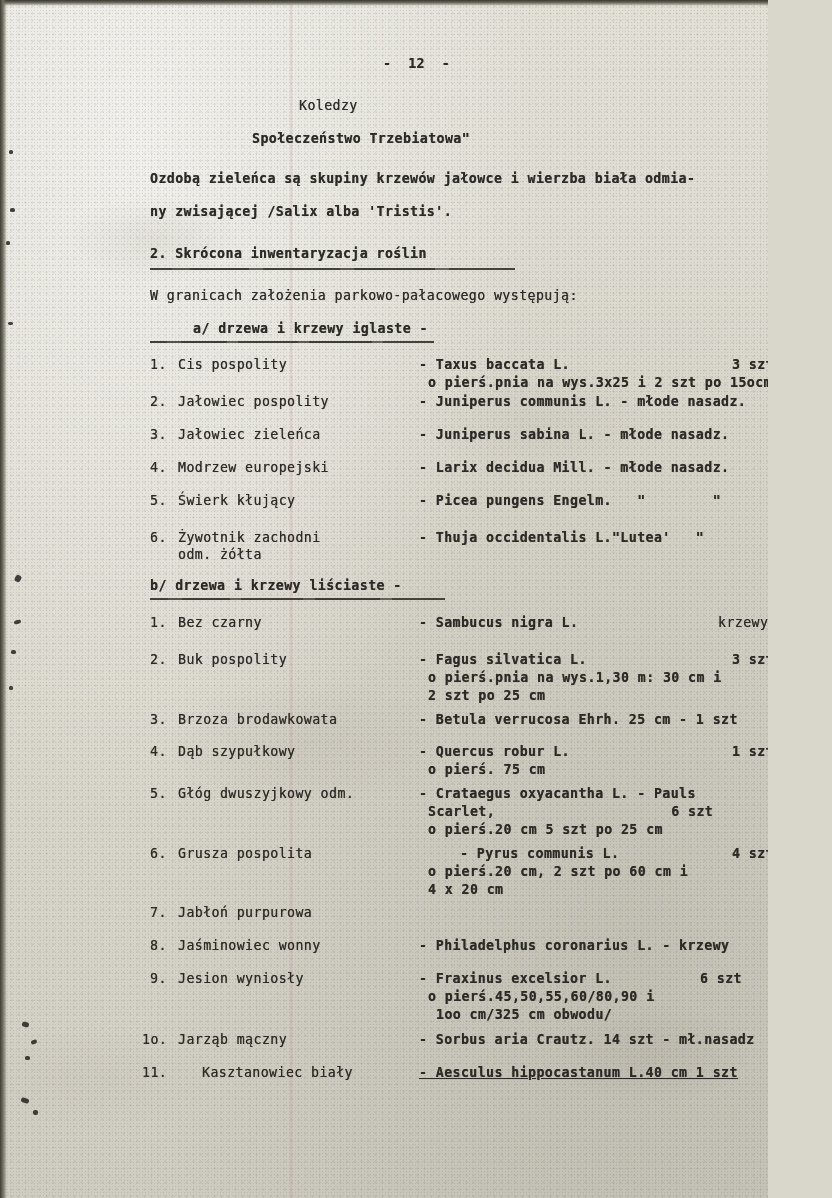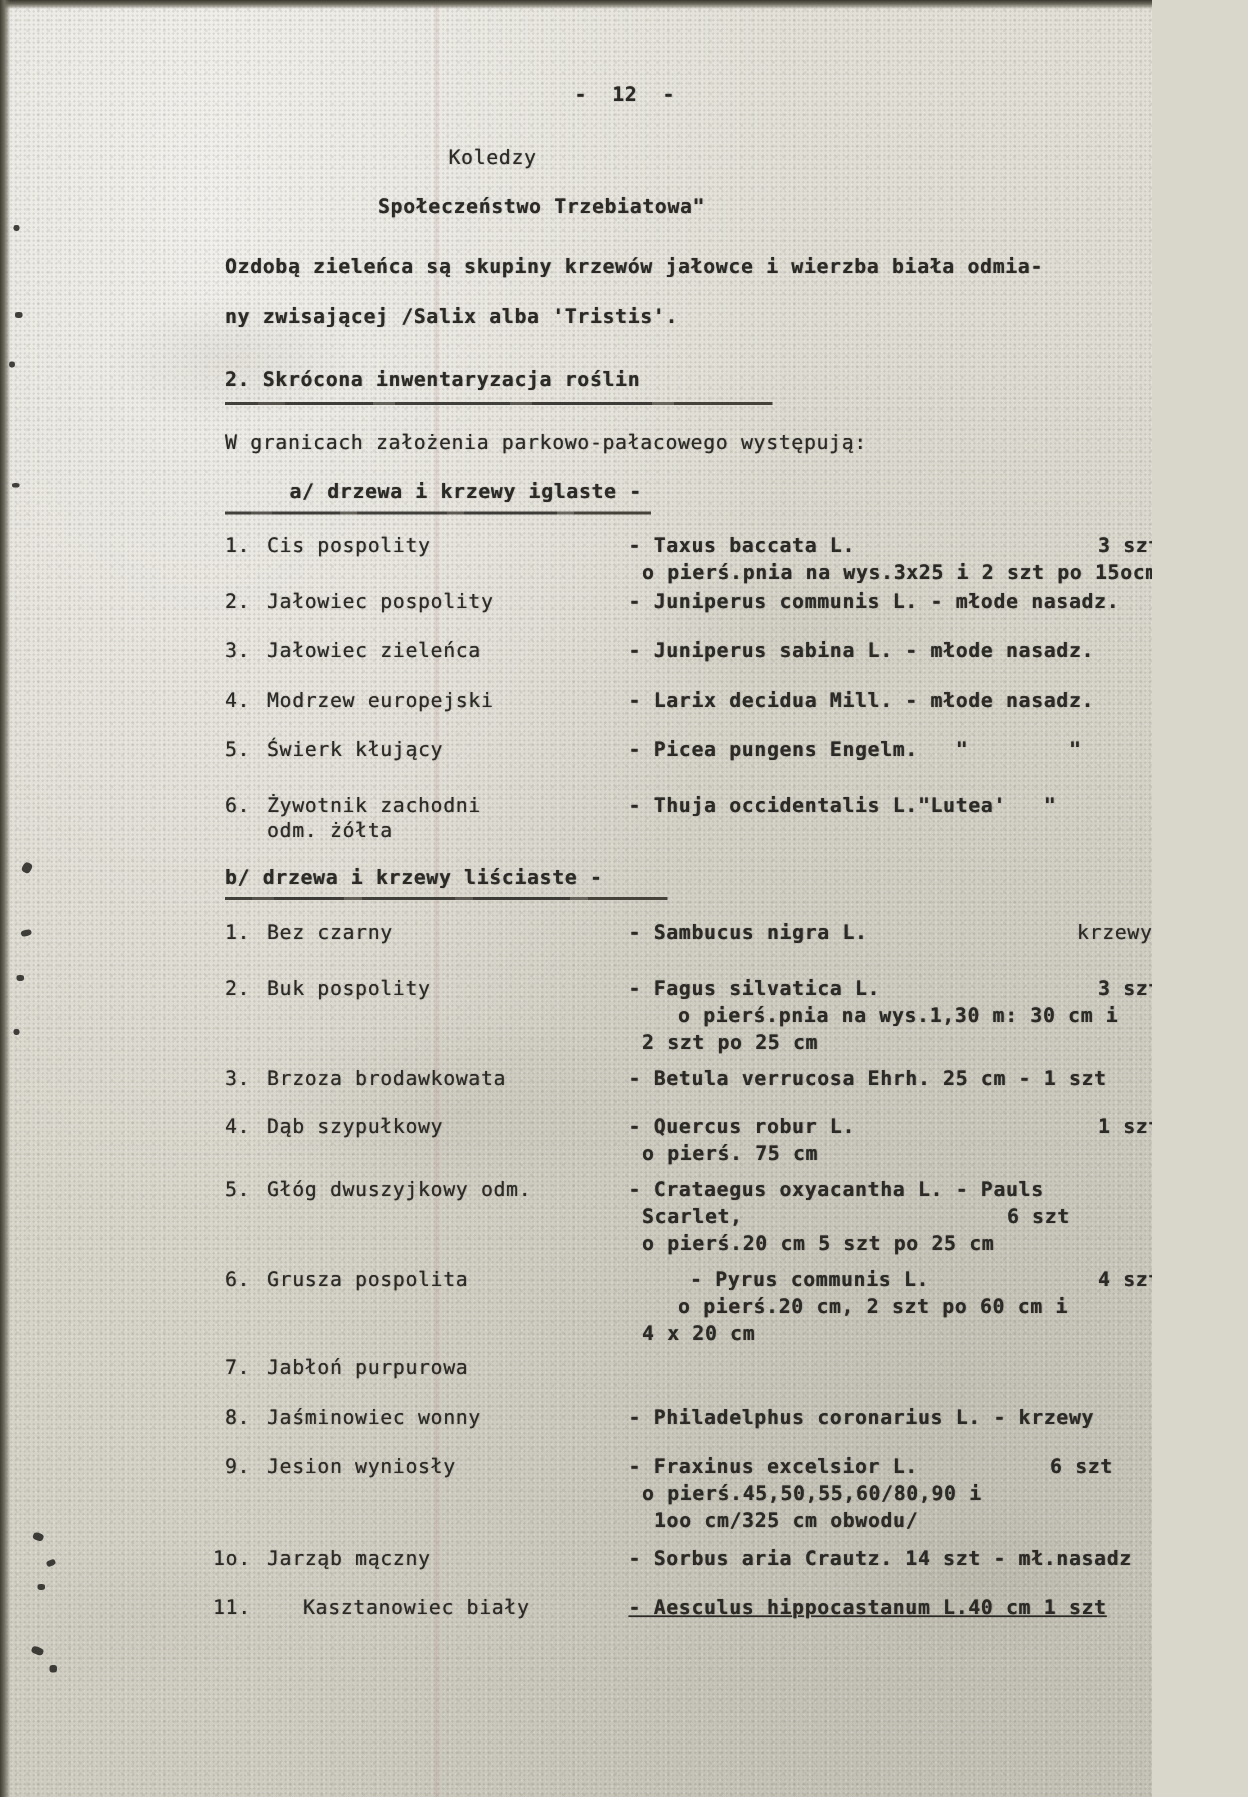--- a/index.html
+++ b/index.html
@@ -155,21 +155,21 @@
 
     <div class="ln" style="left:150px;top:615px;">1.</div>
     <div class="ln" style="left:178px;top:615px;">Bez czarny</div>
     <div class="ln b" style="left:419px;top:615px;">- Sambucus nigra L.</div>
     <div class="ln" style="left:718px;top:615px;">krzewy</div>
 
     <div class="ln" style="left:150px;top:652px;">2.</div>
     <div class="ln" style="left:178px;top:652px;">Buk pospolity</div>
     <div class="ln b" style="left:419px;top:652px;">- Fagus silvatica L.</div>
     <div class="ln b" style="left:732px;top:652px;">3 szt</div>
-    <div class="ln b" style="left:428px;top:670px;margin-left:24px;">o pierś.pnia na wys.1,30 m: 30 cm i</div>
+    <div class="ln b" style="left:428px;top:670px;">o pierś.pnia na wys.1,30 m: 30 cm i</div>
     <div class="ln b" style="left:428px;top:688px;">2 szt po 25 cm</div>
 
     <div class="ln" style="left:150px;top:712px;">3.</div>
     <div class="ln" style="left:178px;top:712px;">Brzoza brodawkowata</div>
     <div class="ln b" style="left:419px;top:712px;">- Betula verrucosa Ehrh. 25 cm - 1 szt</div>
 
     <div class="ln" style="left:150px;top:744px;">4.</div>
     <div class="ln" style="left:178px;top:744px;">Dąb szypułkowy</div>
     <div class="ln b" style="left:419px;top:744px;">- Quercus robur L.</div>
     <div class="ln b" style="left:732px;top:744px;">1 szt</div>
@@ -178,21 +178,21 @@
     <div class="ln" style="left:150px;top:786px;">5.</div>
     <div class="ln" style="left:178px;top:786px;">Głóg dwuszyjkowy odm.</div>
     <div class="ln b" style="left:419px;top:786px;">- Crataegus oxyacantha L. - Pauls</div>
     <div class="ln b" style="left:428px;top:804px;">Scarlet,                     6 szt</div>
     <div class="ln b" style="left:428px;top:822px;">o pierś.20 cm 5 szt po 25 cm</div>
 
     <div class="ln" style="left:150px;top:846px;">6.</div>
     <div class="ln" style="left:178px;top:846px;">Grusza pospolita</div>
     <div class="ln b" style="left:419px;top:846px;margin-left:41px;">- Pyrus communis L.</div>
     <div class="ln b" style="left:732px;top:846px;">4 szt</div>
-    <div class="ln b" style="left:428px;top:864px;margin-left:24px;">o pierś.20 cm, 2 szt po 60 cm i</div>
+    <div class="ln b" style="left:428px;top:864px;">o pierś.20 cm, 2 szt po 60 cm i</div>
     <div class="ln b" style="left:428px;top:882px;">4 x 20 cm</div>
 
     <div class="ln" style="left:150px;top:905px;">7.</div>
     <div class="ln" style="left:178px;top:905px;">Jabłoń purpurowa</div>
 
     <div class="ln" style="left:150px;top:938px;">8.</div>
     <div class="ln" style="left:178px;top:938px;">Jaśminowiec wonny</div>
     <div class="ln b" style="left:419px;top:938px;">- Philadelphus coronarius L. - krzewy</div>
 
     <div class="ln" style="left:150px;top:971px;">9.</div>

